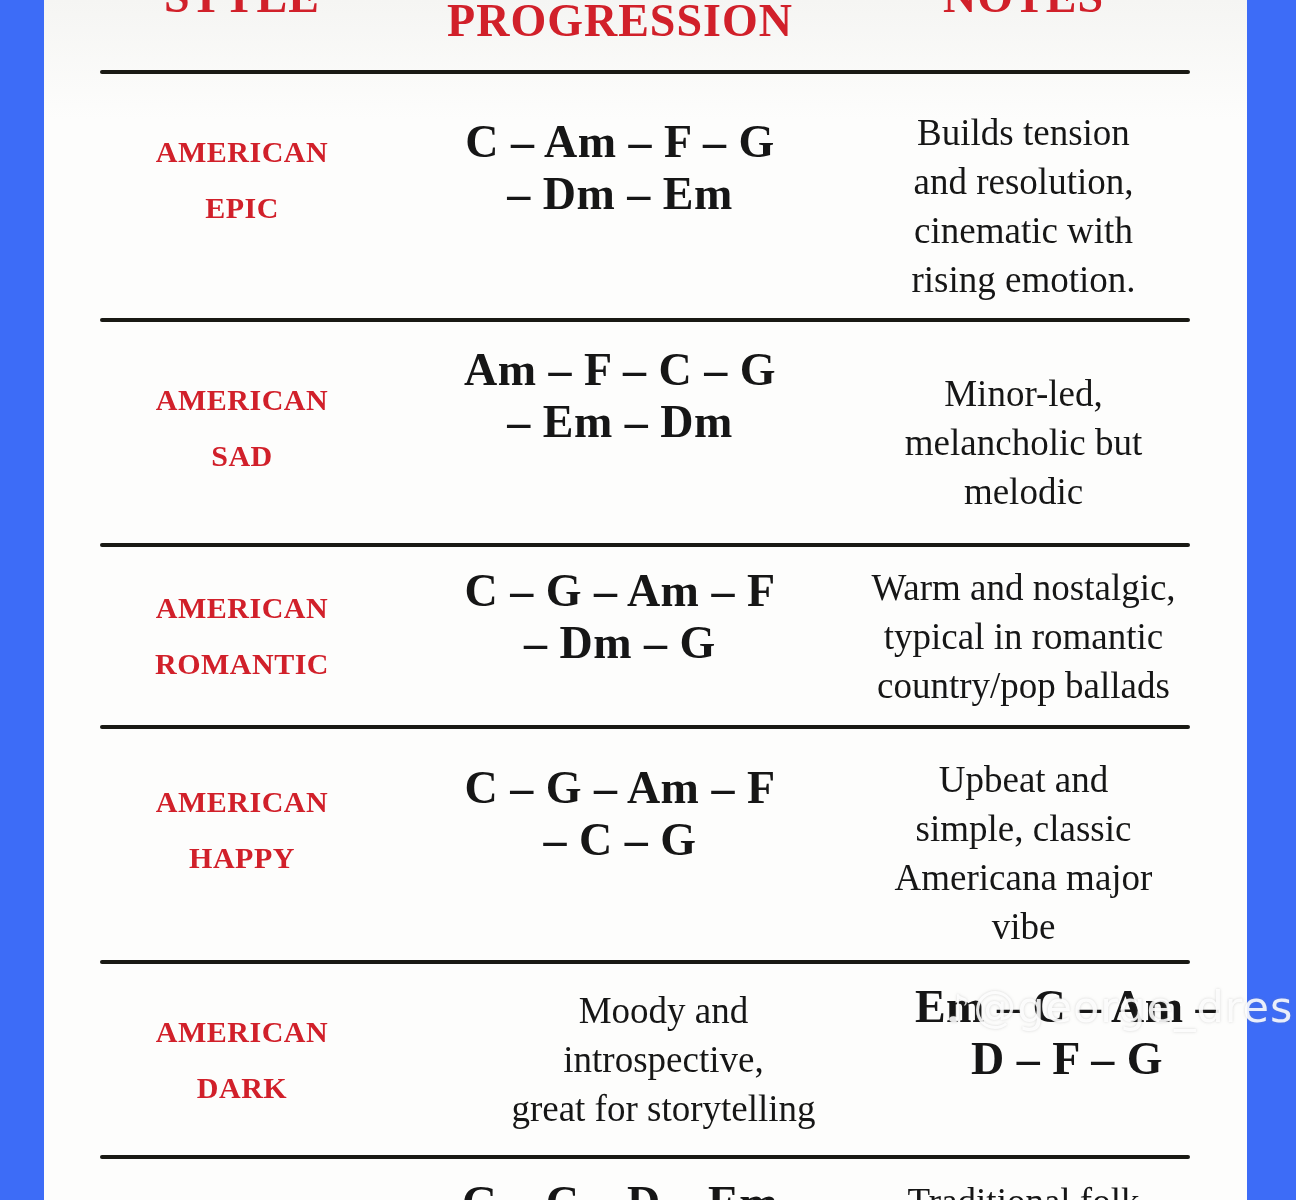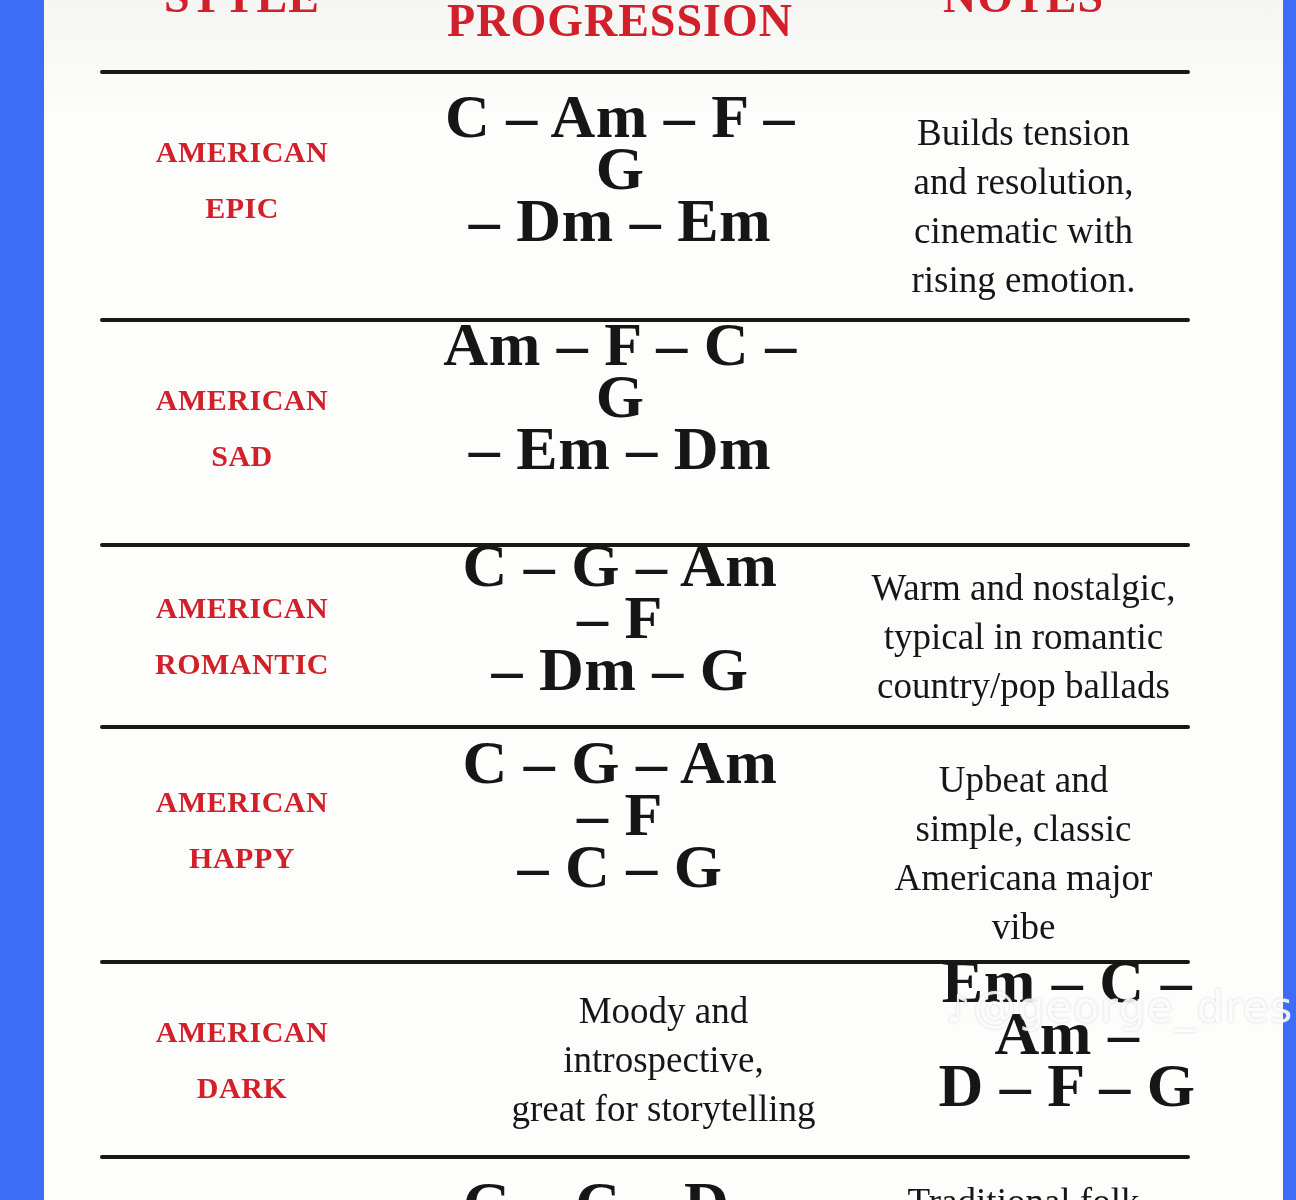--- a/index.html
+++ b/index.html
@@ -15,21 +15,20 @@
     background: #3d6cf7;
   }
   .border-bar.left  { left: 0; width: 44px; }
   .border-bar.right { left: 1247px; width: 49px; }
 
   .content {
     position: absolute; left: 44px; top: 0;
     width: 1203px; height: 1200px;
     background: linear-gradient(180deg, #f5f5f3 0px, #fdfdfc 120px);
     overflow: hidden;
-    padding-left: 36px;
   }
 
   
   .hline {
     position: absolute; left: 56px; width: 1090px; height: 4px;
     background: #191914; border-radius: 2px;
   }
   .hl-0 { top: 70px; } .hl-1 { top: 318px; } .hl-2 { top: 543px; }
   .hl-3 { top: 725px; } .hl-4 { top: 960px; } .hl-5 { top: 1155px; }
 
@@ -55,21 +54,21 @@
   }
   .ht-style { top: -26px; }
   .ht-prog  { top: -2px; }
   .ht-notes { top: -26px; }
 
   .style-text {
     color: #d1202a; font-weight: bold; font-size: 30px;
     line-height: 56px; letter-spacing: 0.5px;
   }
   .prog-text {
-    color: #161616; font-weight: bold; font-size: 62px;
+    color: #161616; font-weight: bold; font-size: 46px;
     line-height: 52px; letter-spacing: 0.5px;
   }
   .notes-text {
     color: #161616; font-size: 37px; line-height: 49px;
   }
 
   
   .r1 { top: 72px;  height: 248px; }
   .r2 { top: 320px; height: 225px; }
   .r3 { top: 545px; height: 182px; }
@@ -136,20 +135,23 @@
     </div>
   </div>
 
   <div class="trow r2">
     <div class="cell col-style">
       <div class="style-text sT">AMERICAN<br>SAD</div>
     </div>
     <div class="cell col-prog">
       <div class="prog-text pT">Am – F – C – G<br>– Em – Dm</div>
     </div>
+    <div class="cell col-notes">
+      <div class="notes-text nT">Minor-led,<br>melancholic but<br>melodic</div>
+    </div>
   </div>
 
   <div class="trow r3">
     <div class="cell col-style">
       <div class="style-text sT">AMERICAN<br>ROMANTIC</div>
     </div>
     <div class="cell col-prog">
       <div class="prog-text pT">C – G – Am – F<br>– Dm – G</div>
     </div>
     <div class="cell col-notes">

